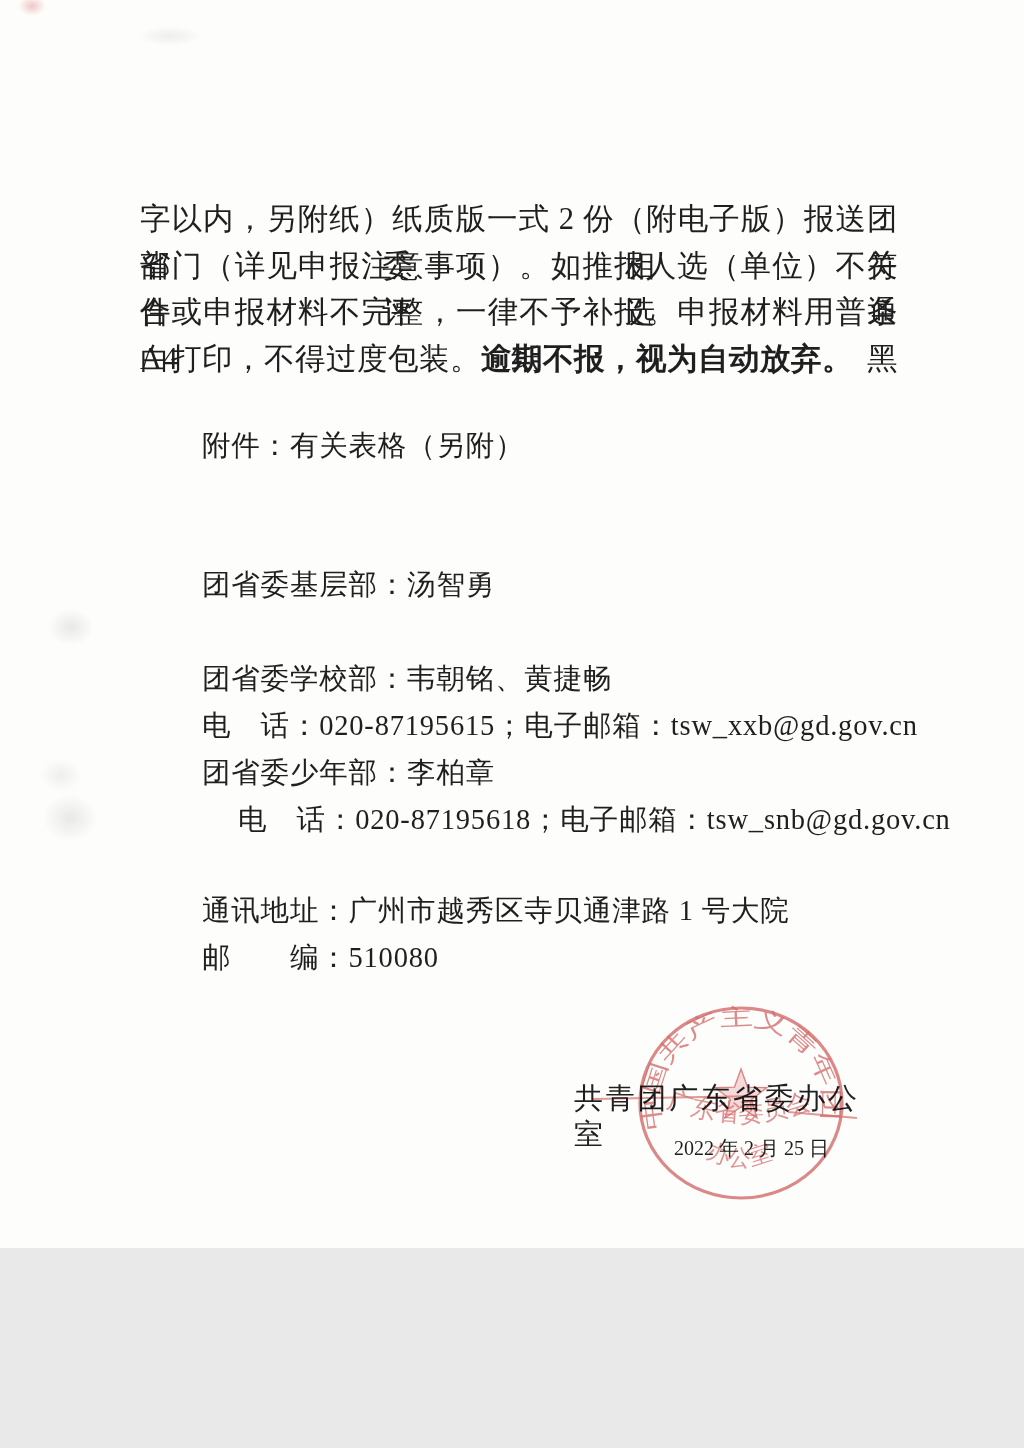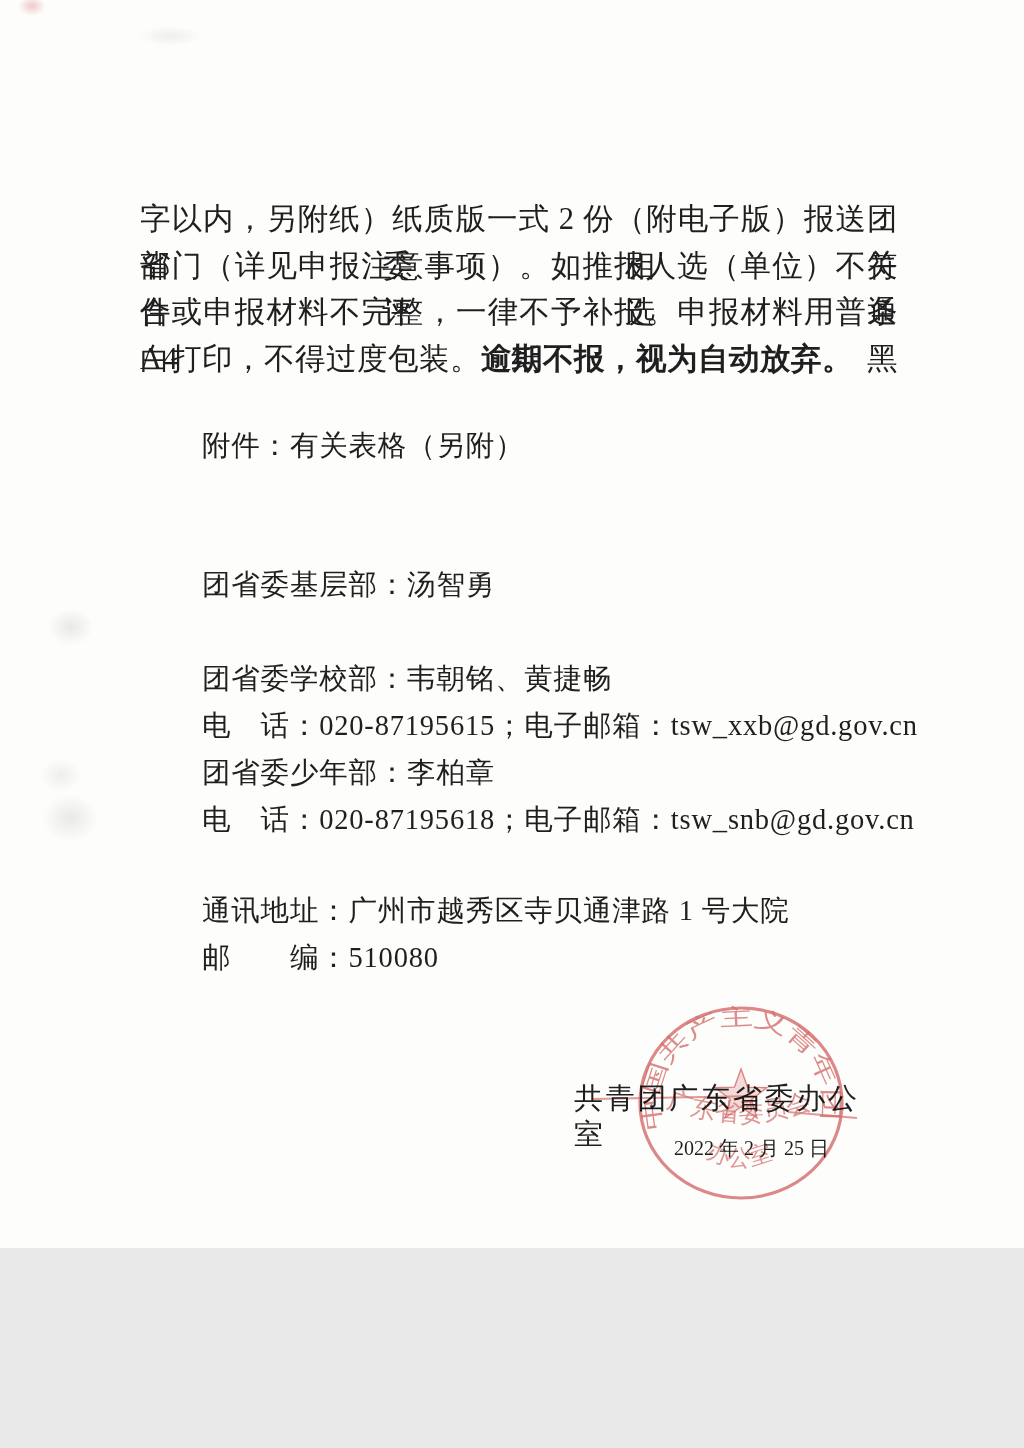--- a/index.html
+++ b/index.html
@@ -36,21 +36,21 @@
     letter-spacing:.8px;
     white-space:nowrap;
   }
   .attach{top:428px;}
   .heading{top:523px;}
   .dept0{top:567px;}
   .phone0{top:614px;}
   .dept1{top:661px;}
   .phone1{top:708px;}
   .dept2{top:755px;}
-  .phone2{top:802px;}
+  .phone2{top:802px;margin-left:36px;}
   .addr{top:893px;}
   .post{top:940px;}
   
   .sig{
     position:absolute;left:574px;top:1080px;width:283px;
     font-size:29px;line-height:36px;
     text-align:justify;text-align-last:justify;
   }
   .date{
     position:absolute;left:617px;top:1130px;width:212px;

